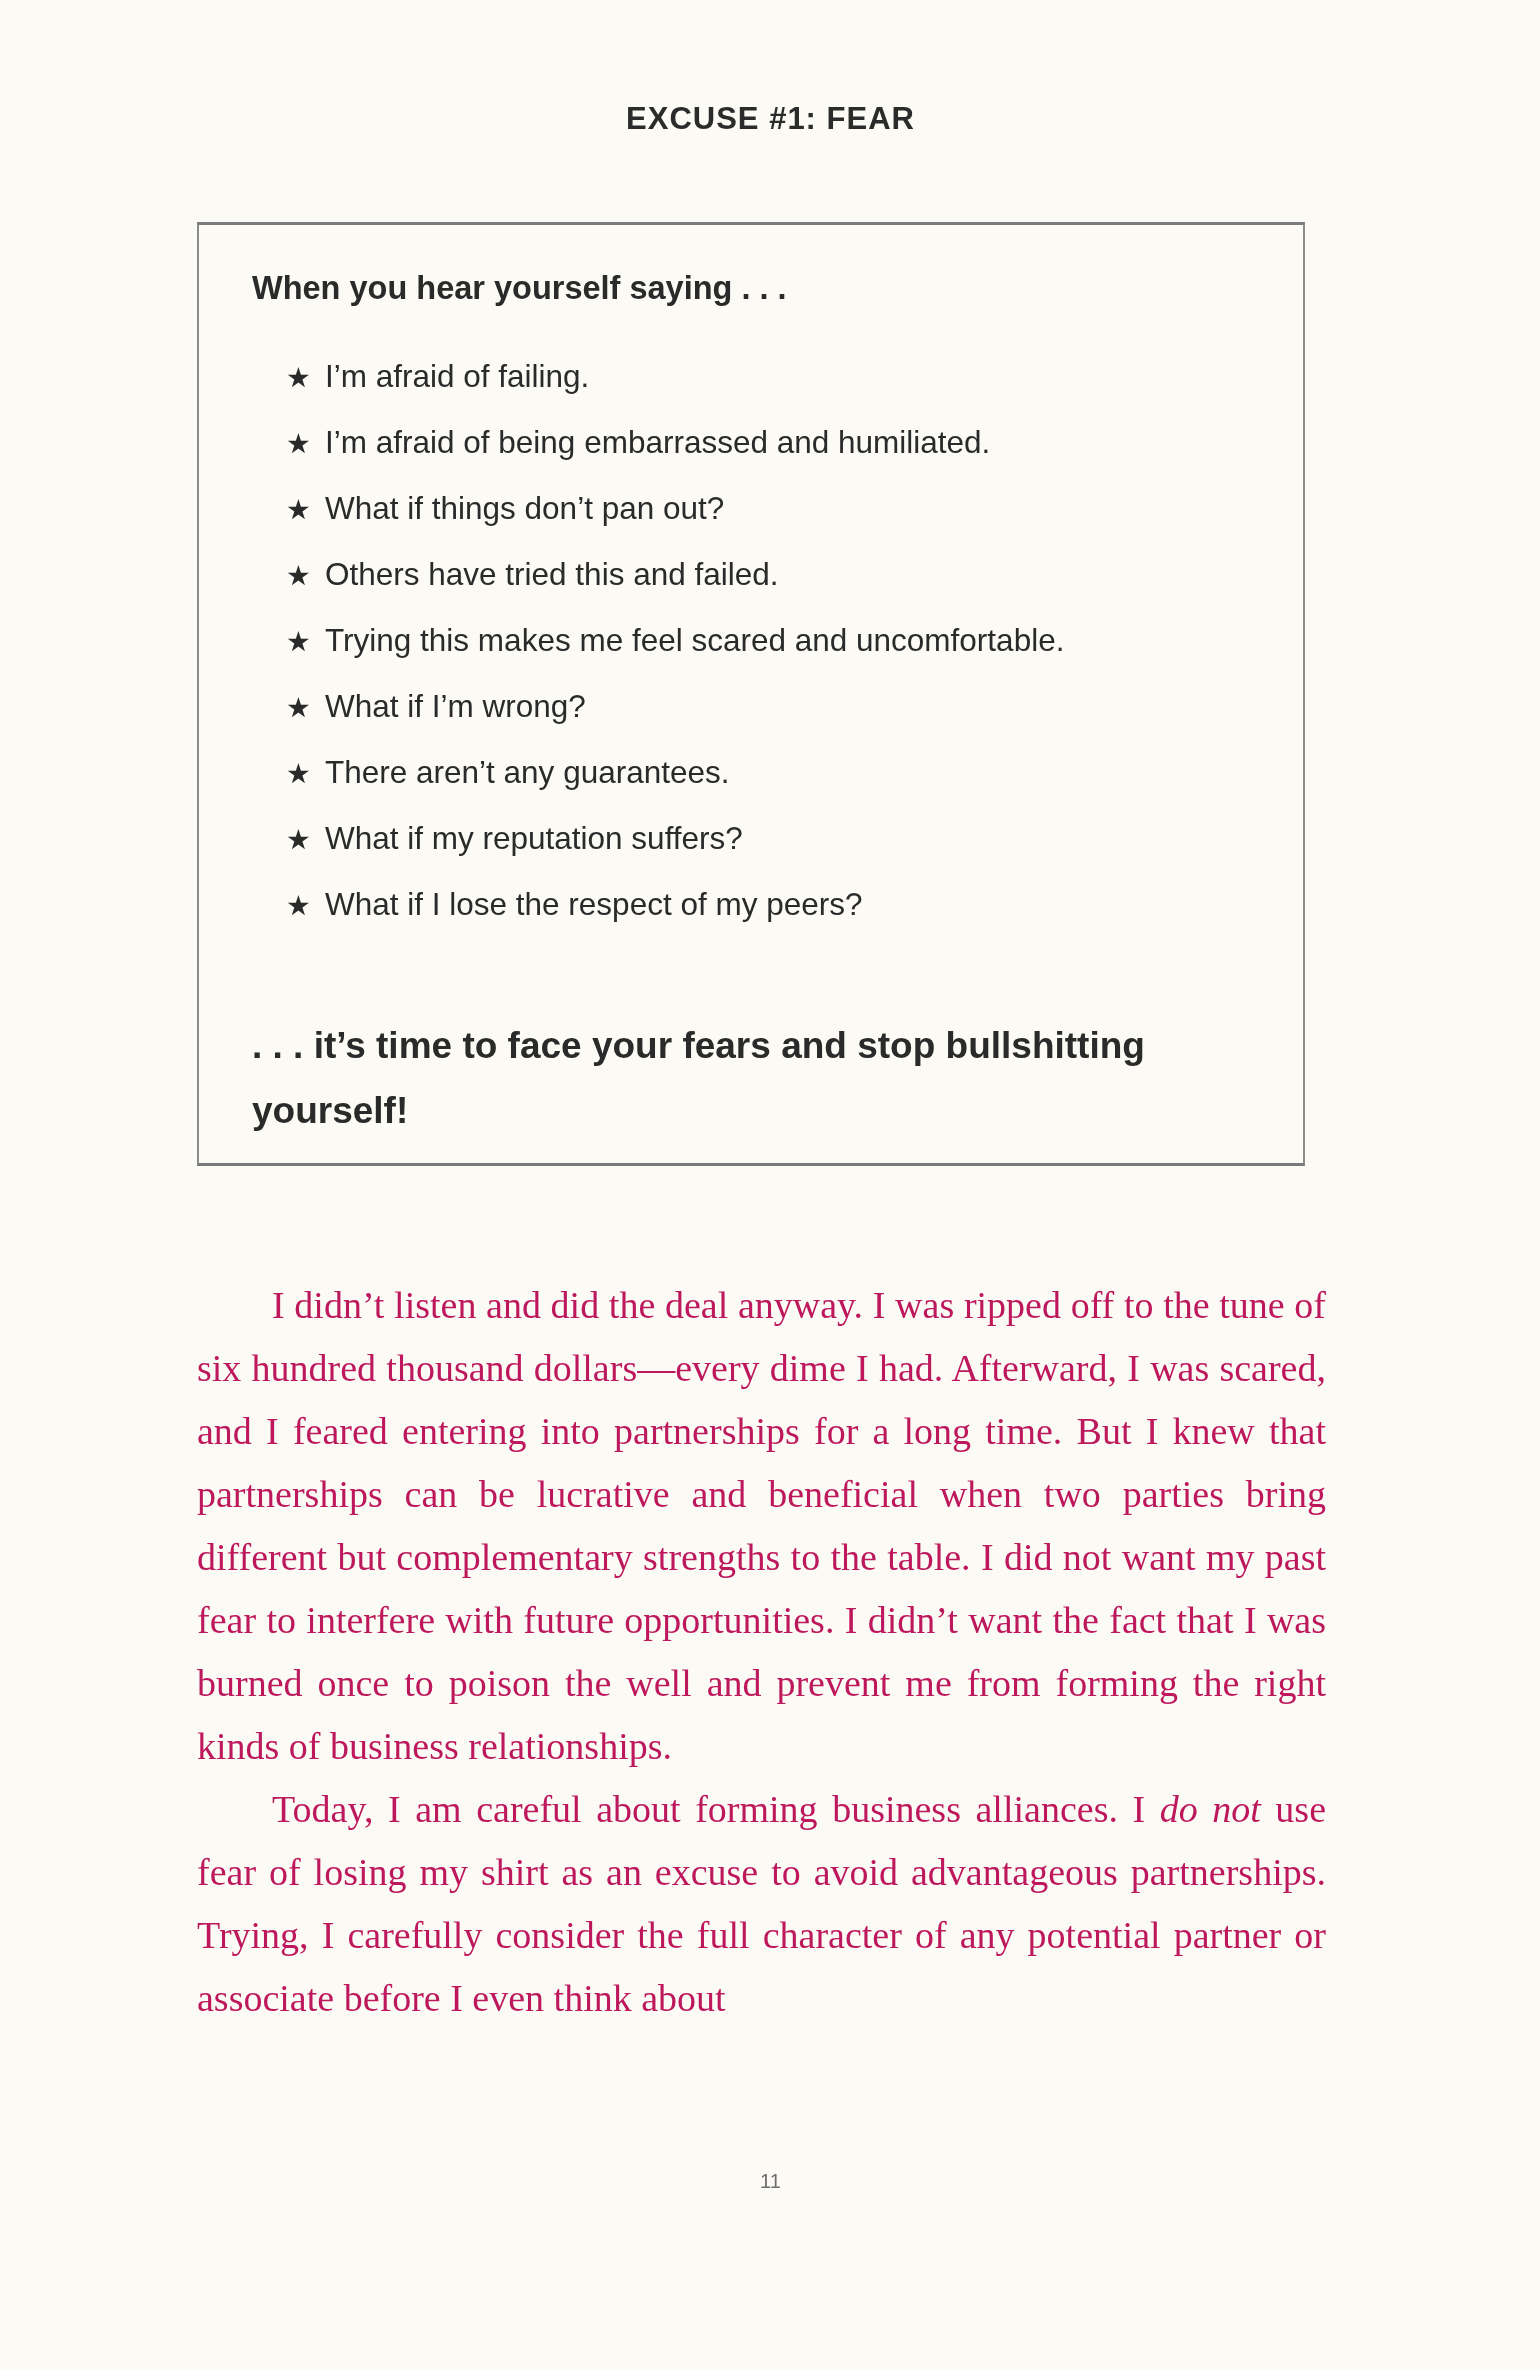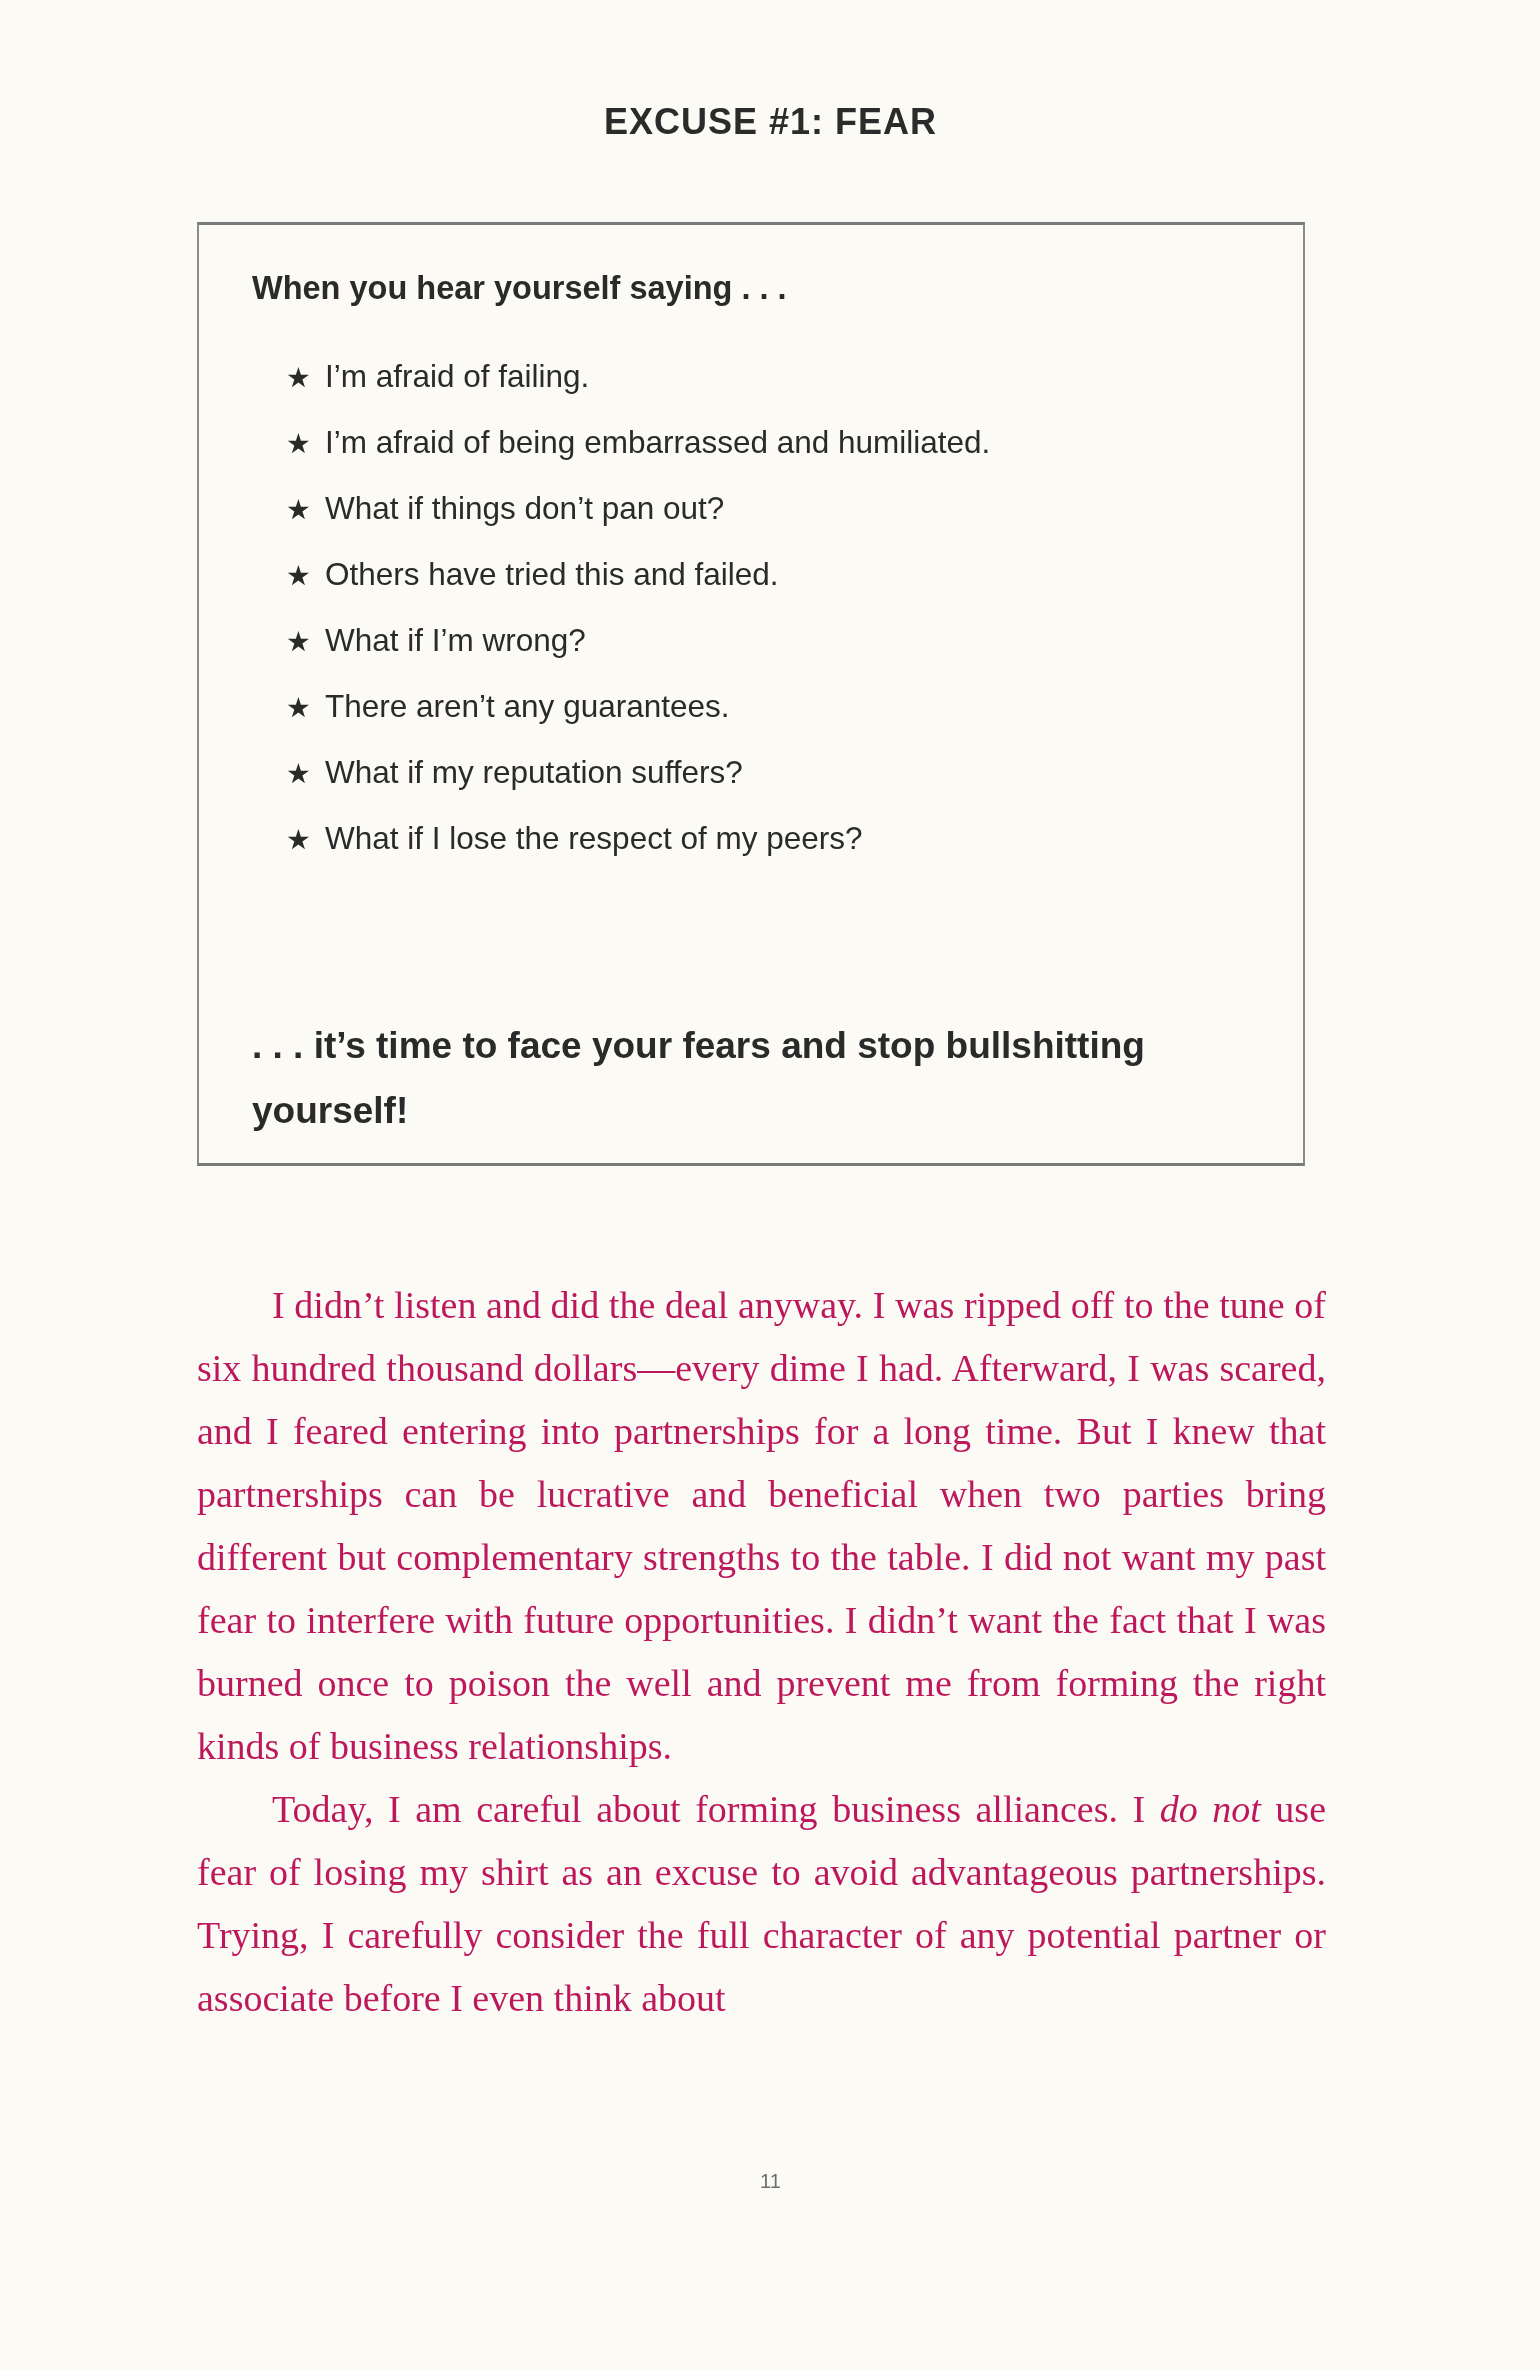--- a/index.html
+++ b/index.html
@@ -7,21 +7,21 @@
     width: 1541px; height: 2370px;
     background: #fbfaf5;
     position: relative;
     overflow: hidden;
     color: #2a2a2a;
   }
   .running-head {
     position: absolute; top: 101px; left: 0; width: 1541px;
     text-align: center;
     font-family: "Liberation Sans", sans-serif;
-    font-weight: bold; font-size: 36px; letter-spacing: 1px;
+    font-weight: bold; font-size: 31px; letter-spacing: 1px;
     color: #2b2b2b;
   }
   .sidebar-box {
     position: absolute; left: 197px; top: 222px;
     width: 1108px; height: 944px;
     border: 2px solid #8a8a8a;
     border-top: 3.9px solid #7a7a7a;
     border-bottom: 3.9px solid #7a7a7a;
     box-sizing: border-box;
     font-family: "Liberation Sans", sans-serif;
@@ -64,20 +64,21 @@
 
 <div class="running-head">EXCUSE #1: FEAR</div>
 
 <div class="sidebar-box">
   <div class="box-intro">When you hear yourself saying . . .</div>
   <ul class="box-list">
     <li><span class="star">★</span><span>I’m afraid of failing.</span></li>
     <li><span class="star">★</span><span>I’m afraid of being embarrassed and humiliated.</span></li>
     <li><span class="star">★</span><span>What if things don’t pan out?</span></li>
     <li><span class="star">★</span><span>Others have tried this and failed.</span></li>
+    <li><span class="star">★</span><span>Trying this makes me feel scared and uncomfortable.</span></li>
     <li><span class="star">★</span><span>What if I’m wrong?</span></li>
     <li><span class="star">★</span><span>There aren’t any guarantees.</span></li>
     <li><span class="star">★</span><span>What if my reputation suffers?</span></li>
     <li><span class="star">★</span><span>What if I lose the respect of my peers?</span></li>
   </ul>
   <div class="box-outro">. . . it’s time to face your fears and stop bullshitting yourself!</div>
 </div>
 
 <div class="body-text">
   <p>I didn’t listen and did the deal anyway. I was ripped off to the tune of six hundred thousand dollars—every dime I had. Afterward, I was scared, and I feared entering into partnerships for a long time. But I knew that partnerships can be lucrative and beneficial when two parties bring different but complementary strengths to the table. I did not want my past fear to interfere with future opportunities. I didn’t want the fact that I was burned once to poison the well and prevent me from forming the right kinds of business relationships.</p>

